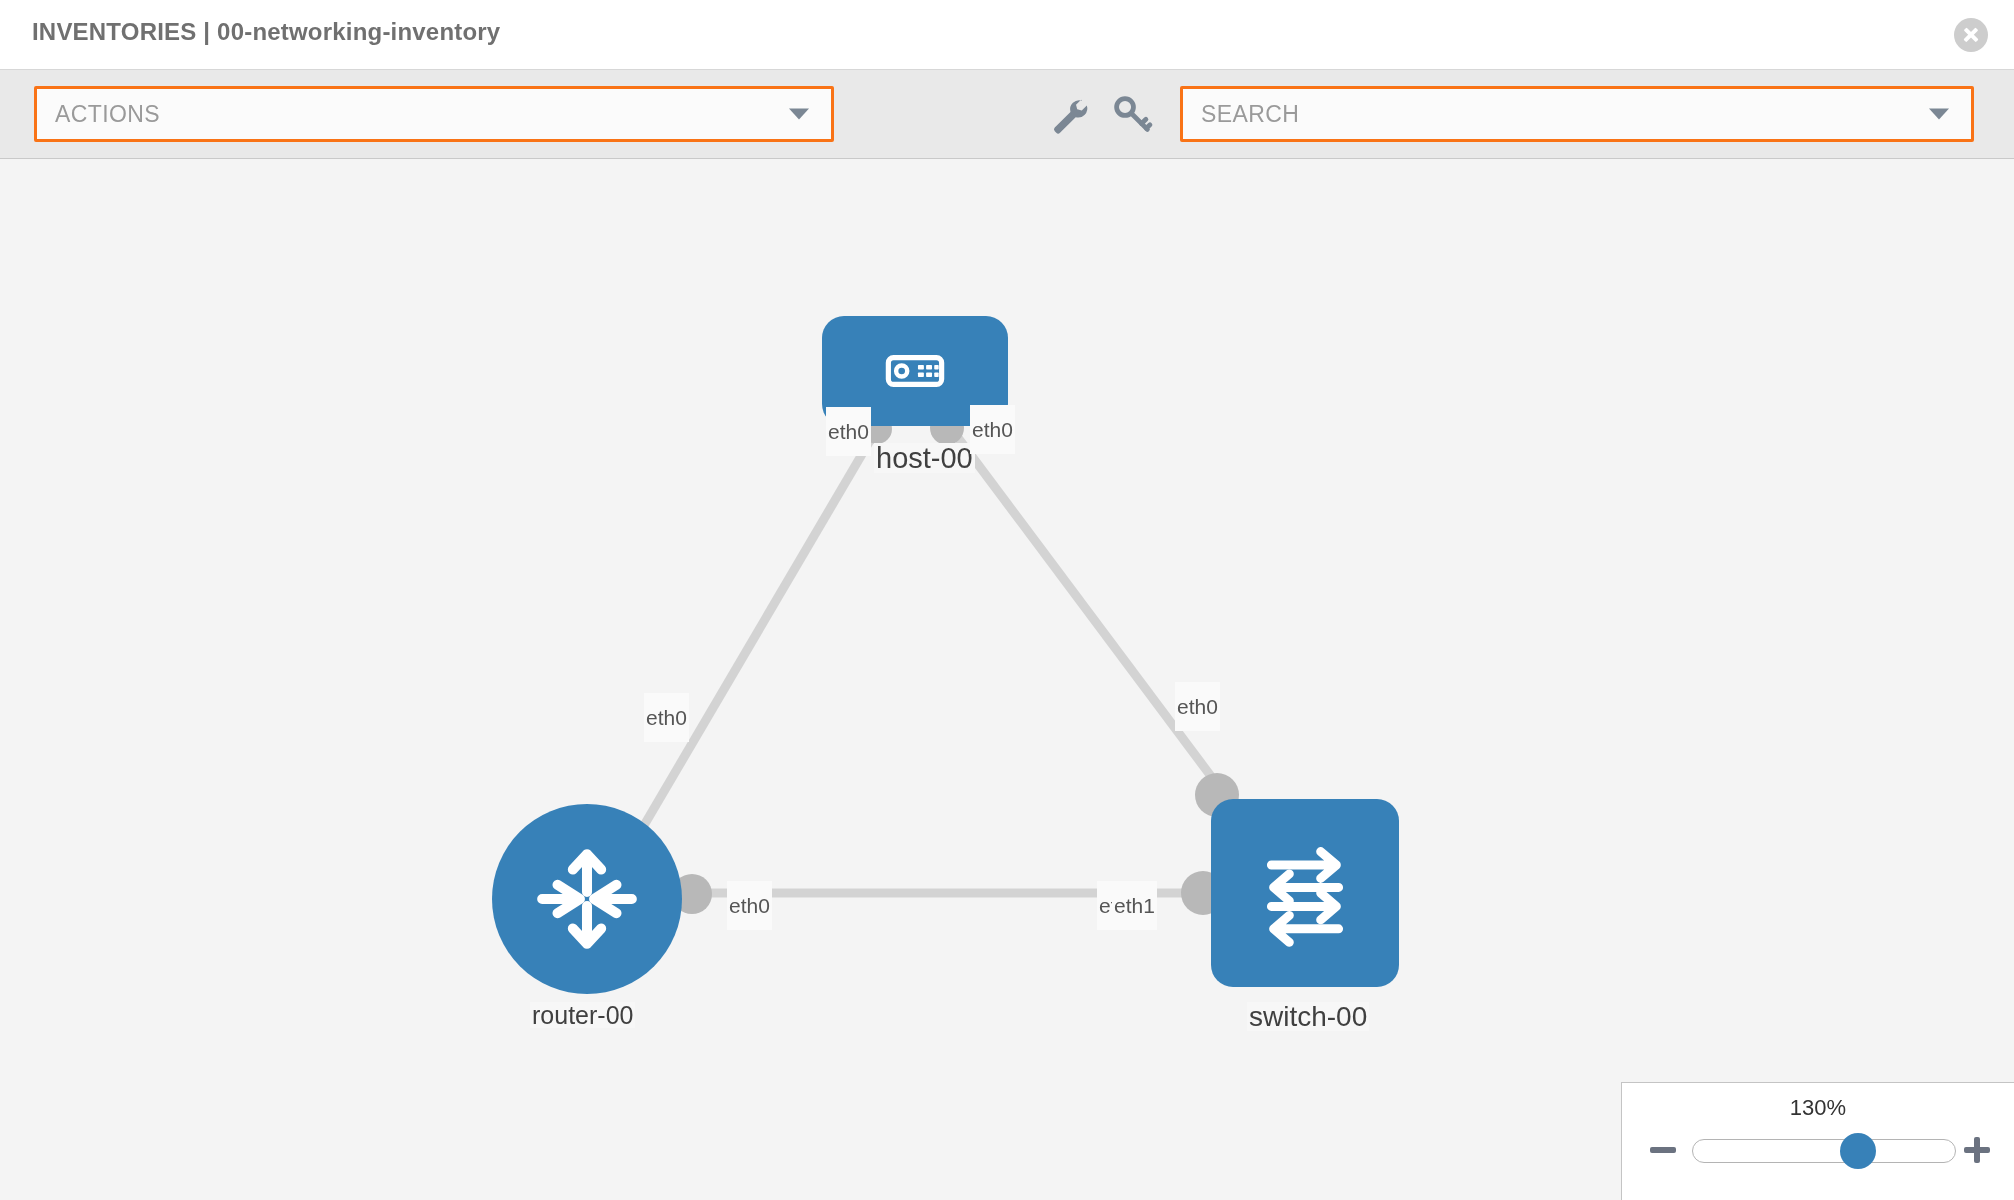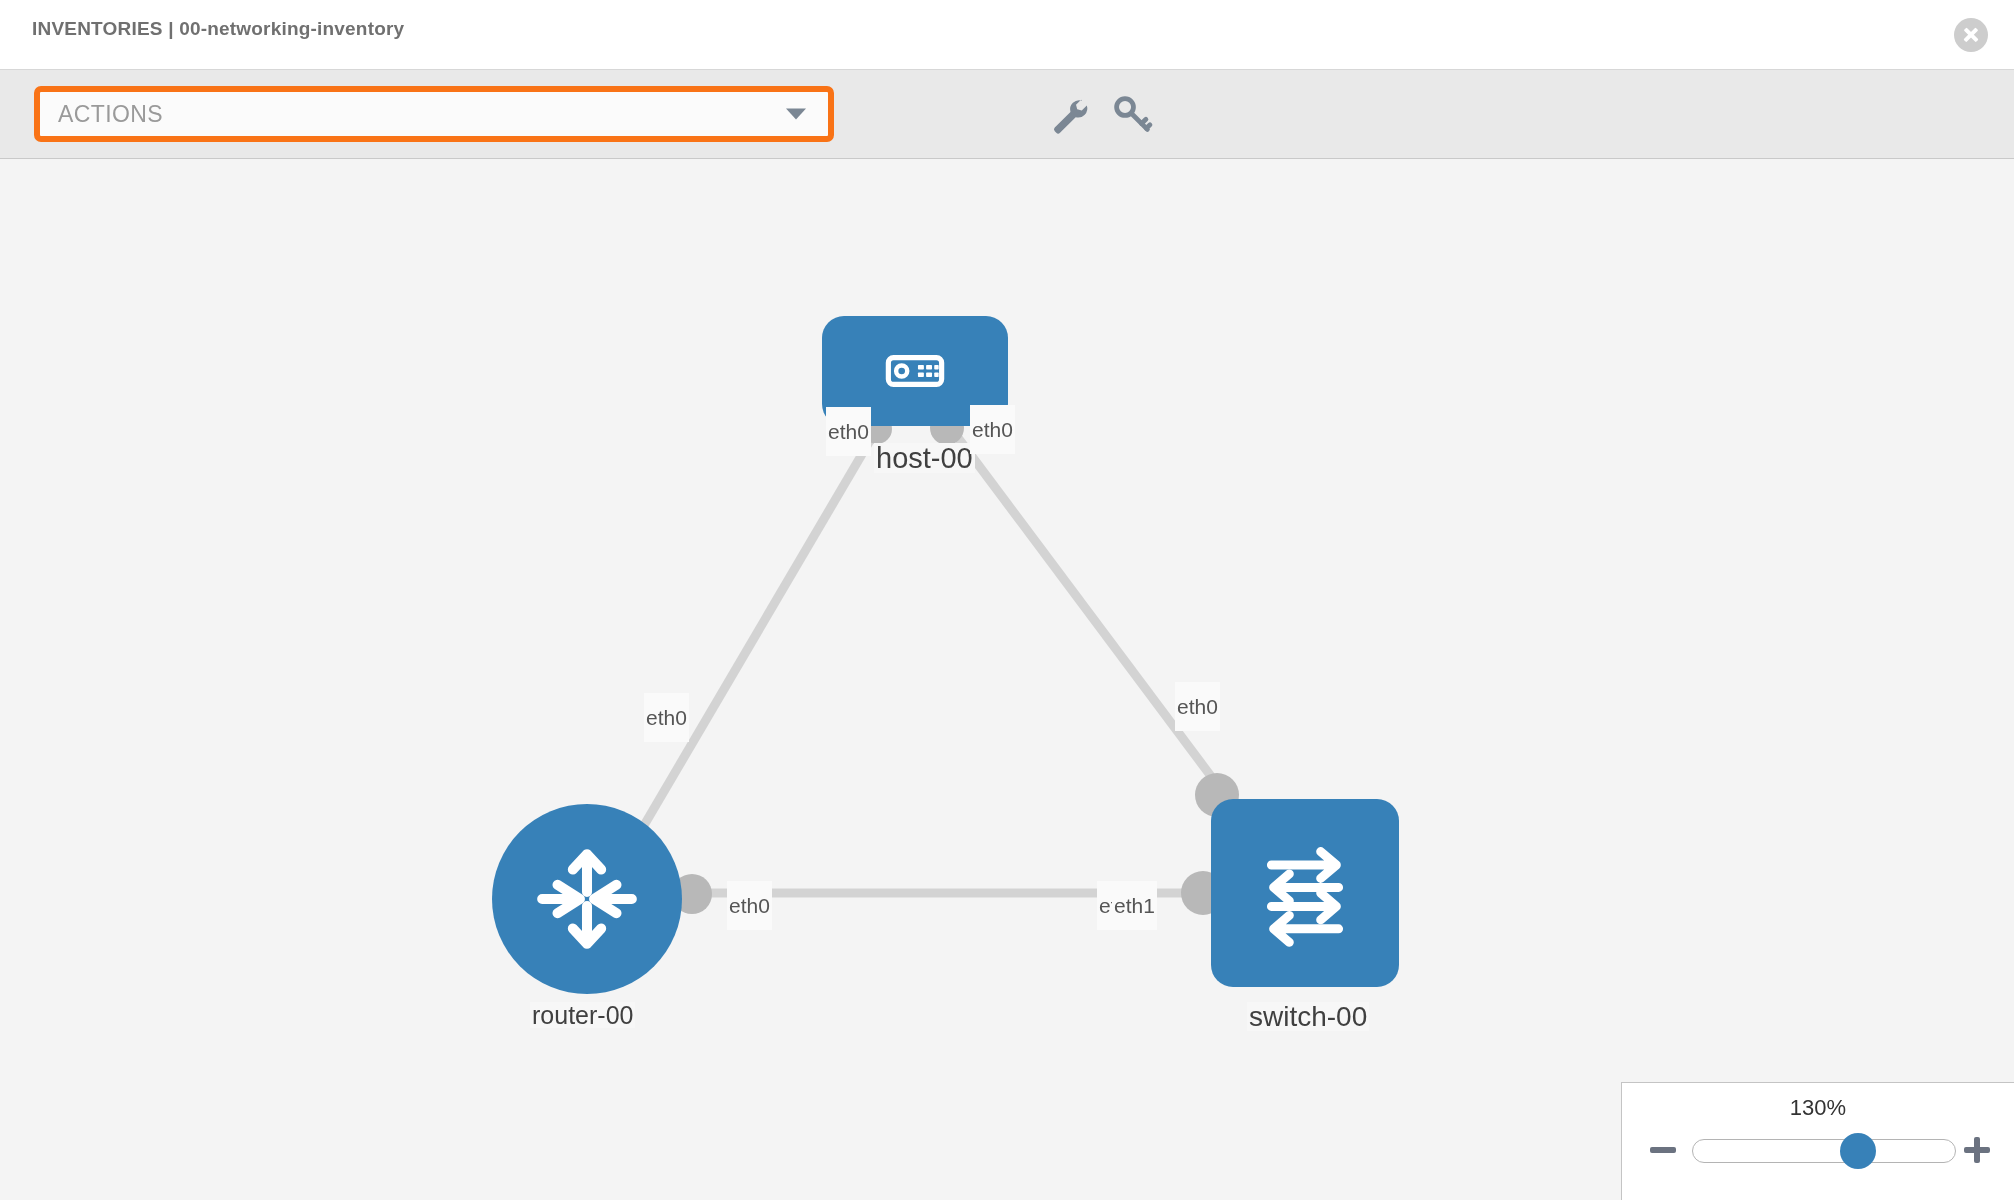--- a/index.html
+++ b/index.html
@@ -10,21 +10,21 @@
     -webkit-font-smoothing:antialiased;
   }
   
   #header{
     position:absolute;left:0;top:0;width:2014px;height:70px;
     background:#ffffff;border-bottom:1px solid #d7d7d7;
     box-sizing:border-box;
   }
   #page-title{
     position:absolute;left:32px;top:18px;
-    font-size:19px;font-weight:bold;color:#707070;
+    font-size:24px;font-weight:bold;color:#707070;
     letter-spacing:.2px;white-space:nowrap;
   }
   #close-btn{
     position:absolute;right:26px;top:18px;width:34px;height:34px;
     border-radius:50%;background:#cdcdcd;cursor:pointer;
   }
   #close-btn .bar{
     position:absolute;left:50%;top:50%;width:17px;height:4.4px;
     background:#ffffff;border-radius:1px;
   }
@@ -32,21 +32,21 @@
   #close-btn .b2{transform:translate(-50%,-50%) rotate(-45deg);}
 
   
   #toolbar{
     position:absolute;left:0;top:70px;width:2014px;height:89px;
     background:#e9e9e9;border-bottom:1px solid #c9c9c9;
     box-sizing:border-box;
   }
   .combo{
     position:absolute;top:16px;height:56px;
-    background:#fbfbfb;border:6px solid #f97316;border-radius:7px;
+    background:#fbfbfb;border:3px solid #f97316;border-radius:2px;
     box-sizing:border-box;cursor:pointer;
   }
   #actions-select{left:34px;width:800px;}
   #search-select{left:1180px;width:794px;}
   .combo .ctext{
     position:absolute;left:18px;top:50%;transform:translateY(-50%);
     font-size:23px;color:#9a9a9a;letter-spacing:.4px;white-space:nowrap;
   }
   .combo .caret{
     position:absolute;right:22px;top:50%;transform:translateY(-50%);
@@ -143,20 +143,24 @@
     <svg viewBox="0 0 24 24" width="44" height="44" aria-hidden="true">
       <g fill="none" stroke="#7b8794" stroke-width="2.6" stroke-linecap="round">
         <circle cx="8.2" cy="8.2" r="4.6" fill="none"></circle>
         <path d="M11.6 11.6 L20.4 20.4"></path>
         <path d="M17.2 17.2 L19.6 14.9"></path>
         <path d="M19.8 19.8 L21.8 17.9"></path>
       </g>
     </svg>
   </div>
 
+  <div class="combo" id="search-select">
+    <span class="ctext">SEARCH</span>
+    <span class="caret"></span>
+  </div>
 </div>
 
 <div id="canvas">
   <svg id="topo-svg" width="2014" height="1041">
       <line x1="878" y1="268" x2="636" y2="680" stroke="#d3d3d3" stroke-width="9"></line>
       <line x1="950" y1="268" x2="1228" y2="640" stroke="#d3d3d3" stroke-width="9"></line>
       <line x1="682" y1="734" x2="1211" y2="734" stroke="#d3d3d3" stroke-width="9"></line>
     </svg>
   <div id="nodes-layer">
       <div class="port" style="left: 862px; top: 255px; width: 30px; height: 30px; background: rgb(184, 184, 184);"></div>

